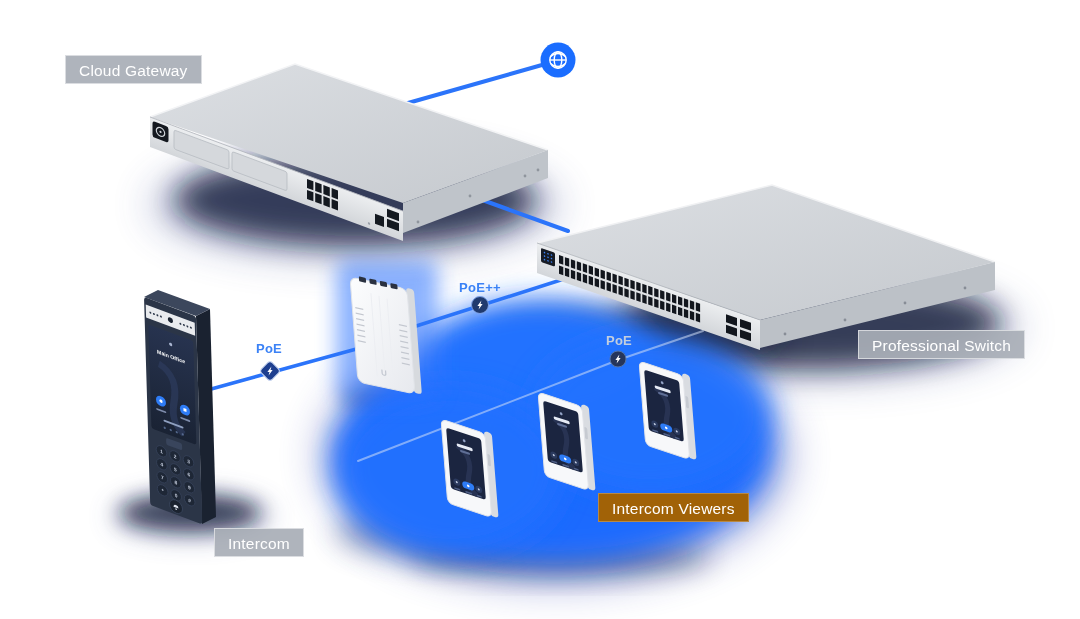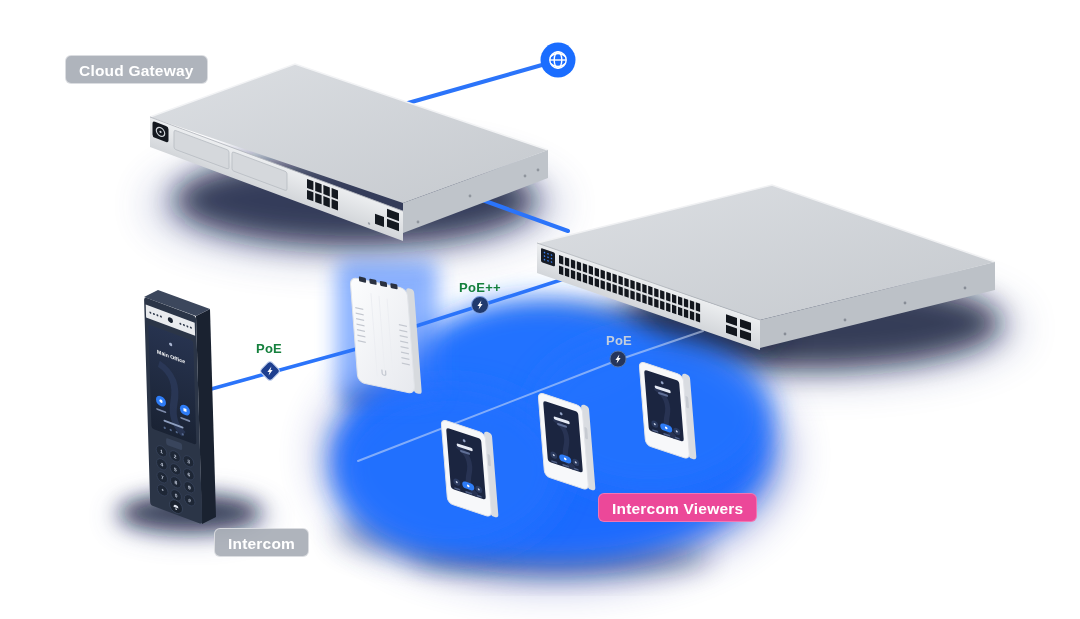--- a/index.html
+++ b/index.html
@@ -3,30 +3,30 @@
 <meta charset="utf-8">
 <style>
   html,body{margin:0;padding:0;background:#ffffff;}
   body{font-family:"Liberation Sans", sans-serif;}
   .stage{position:relative;width:1080px;height:619px;background:#ffffff;overflow:hidden;}
   .stage svg{position:absolute;left:0;top:0;}
   .chip{
     position:absolute;
     height:29px;line-height:29px;
     padding:0 13px;
-    border-radius:6px;
+    border-radius:0;
     background:rgba(168,174,182,0.92);
     border:1px solid rgba(255,255,255,0.55);
-    color:#ffffff;font-size:15.5px;font-weight:700;
+    color:#ffffff;font-size:15.5px;font-weight:400;
     white-space:nowrap;letter-spacing:0.2px;
     box-sizing:border-box;
   }
-  .chip.blue{background:#ec4899;border:1px solid rgba(255,255,255,0.25);}
+  .chip.blue{background:#a16207;border:1px solid rgba(255,255,255,0.25);}
   .poe-tag{
-    position:absolute;font-size:13px;font-weight:700;color:#15803d;
+    position:absolute;font-size:13px;font-weight:700;color:#3b82f6;
     white-space:nowrap;text-align:center;letter-spacing:0.3px;
   }
   .poe-tag.muted{color:#c3cede;}
 </style>
 </head>
 <body>
 
 <div class="stage">
 
 <svg width="1080" height="619" viewBox="0 0 1080 619">
@@ -341,20 +341,21 @@
       <circle r="8.2"></circle>
       <ellipse rx="3.8" ry="8.2"></ellipse>
       <line x1="-8.2" y1="0" x2="8.2" y2="0"></line>
       <path d="M -7.4,-3.5 A 10.5,10.5 0 0 1 7.4,-3.5 M -7.4,3.5 A 10.5,10.5 0 0 0 7.4,3.5"></path>
     </g>
   </g>
 </svg>
 
   <div class="chip" style="left:65px;top:55px;">Cloud Gateway</div>
 
+  <div class="chip" style="left:858px;top:330px;">Professional Switch</div>
 
   <div class="chip" style="left:214px;top:528px;text-align:right;">Intercom</div>
 
   <div class="chip blue" style="left:598px;top:493px;">Intercom Viewers</div>
 
   <div class="poe-tag" style="left:252px;top:341px;width:34px;">PoE</div>
 
   <div class="poe-tag" style="left:455px;top:280px;width:50px;">PoE++</div>
 
   <div class="poe-tag muted" style="left:602px;top:333px;width:34px;">PoE</div>

